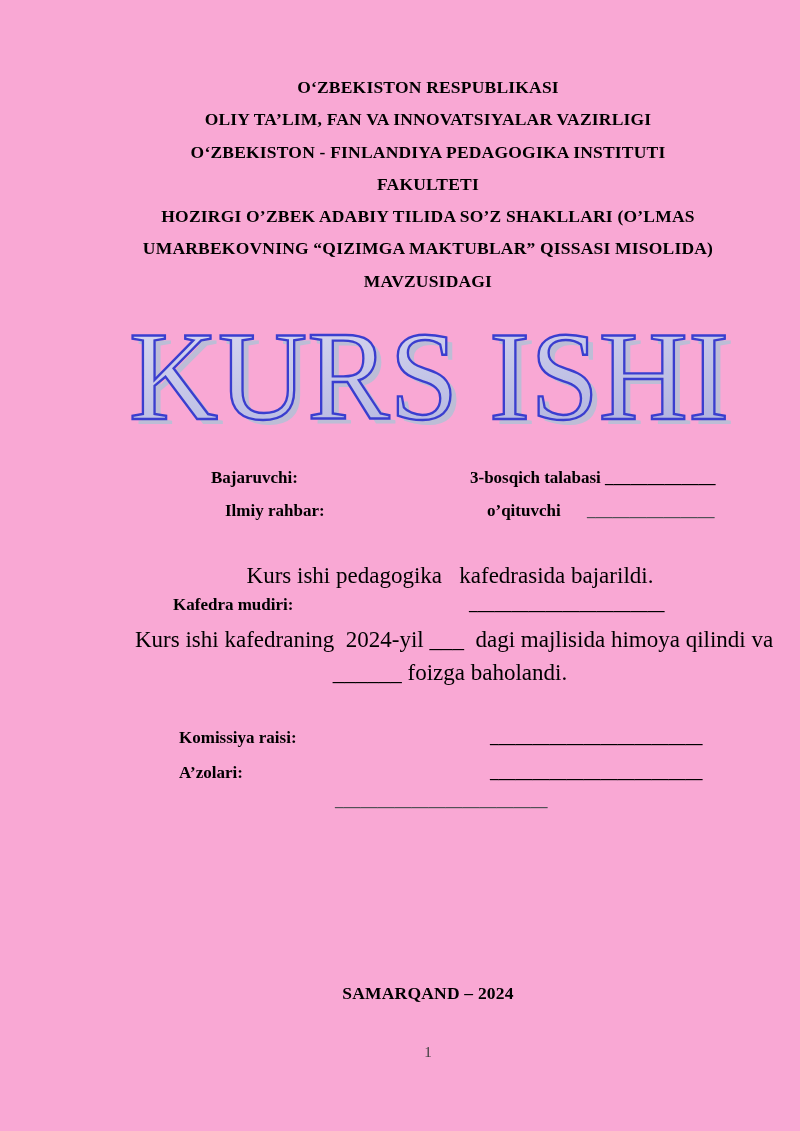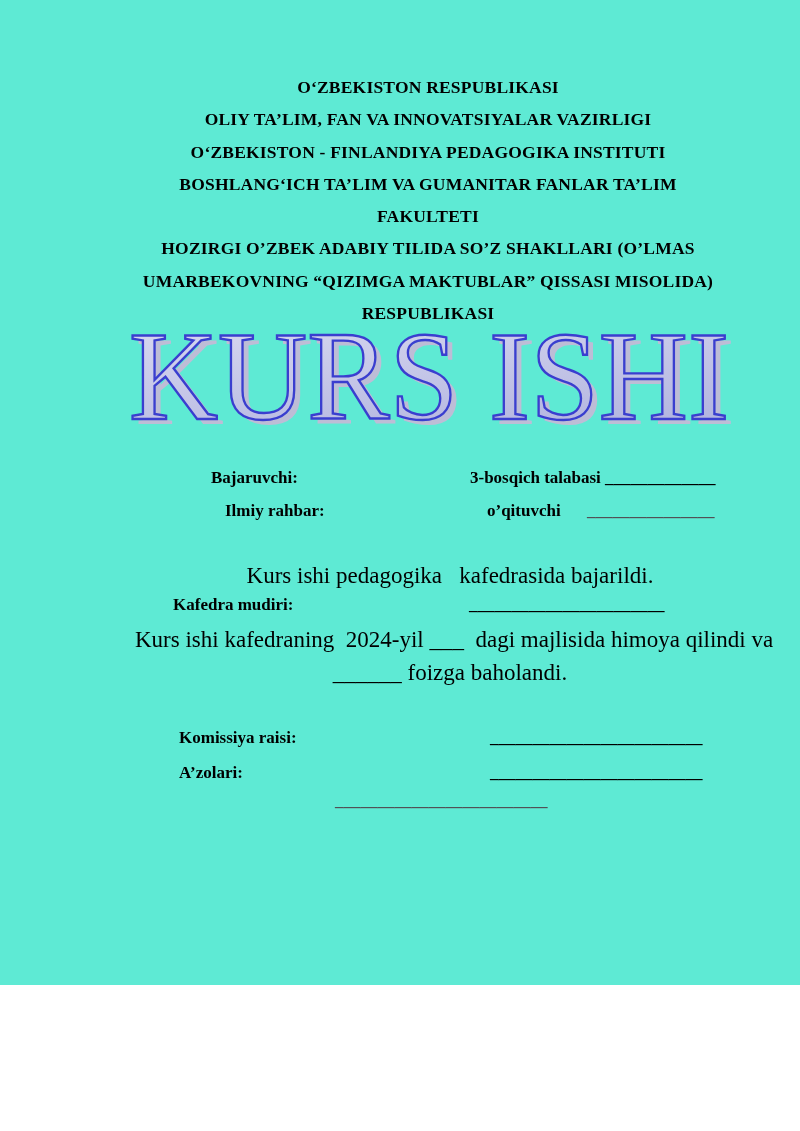--- a/index.html
+++ b/index.html
@@ -1,20 +1,20 @@
 <!DOCTYPE html>
 <html style="--text-color: #000000; --underline-gray: #515156; --wordart-outline: #3a3ecf; --wordart-fill-light: #dcdcf2; --wordart-fill-dark: #b4b6e0; --wordart-shadow: #bdbdd6;"><head>
 <meta charset="utf-8">
 <style>
   html, body { margin: 0; padding: 0; background: #ffffff; }
   .page {
     position: relative;
     width: 800px;
-    height: 985px;
-    background: #5eead4;
+    height: 1131px;
+    background: #f9a8d4;
     font-family: "Liberation Serif", "DejaVu Serif", serif;
     color: var(--text-color, #000);
     overflow: hidden;
   }
   
   .title-block {
     position: absolute;
     top: 71px; left: 113px; width: 630px;
     text-align: center;
   }
@@ -60,25 +60,24 @@
 </style>
 </head>
 <body>
 
 <div class="page">
 
   <div class="title-block">
     <div class="title-line">O‘ZBEKISTON RESPUBLIKASI</div>
     <div class="title-line">OLIY TA’LIM, FAN VA INNOVATSIYALAR VAZIRLIGI</div>
     <div class="title-line">O‘ZBEKISTON - FINLANDIYA PEDAGOGIKA INSTITUTI</div>
-    <div class="title-line">BOSHLANG‘ICH TA’LIM VA GUMANITAR FANLAR TA’LIM</div>
     <div class="title-line">FAKULTETI</div>
     <div class="title-line">HOZIRGI O’ZBEK ADABIY TILIDA SO’Z SHAKLLARI (O’LMAS</div>
     <div class="title-line">UMARBEKOVNING “QIZIMGA MAKTUBLAR” QISSASI MISOLIDA)</div>
-    <div class="title-line">RESPUBLIKASI</div>
+    <div class="title-line">MAVZUSIDAGI</div>
   </div>
 
   <div class="wordart-wrap">
     <svg width="620" height="102" viewBox="0 0 620 102">
       <defs>
         <linearGradient id="wa-grad" x1="0" y1="0" x2="0.4" y2="1">
           <stop class="wa-stop1" offset="0"></stop>
           <stop class="wa-stop2" offset="1"></stop>
         </linearGradient>
       </defs>

